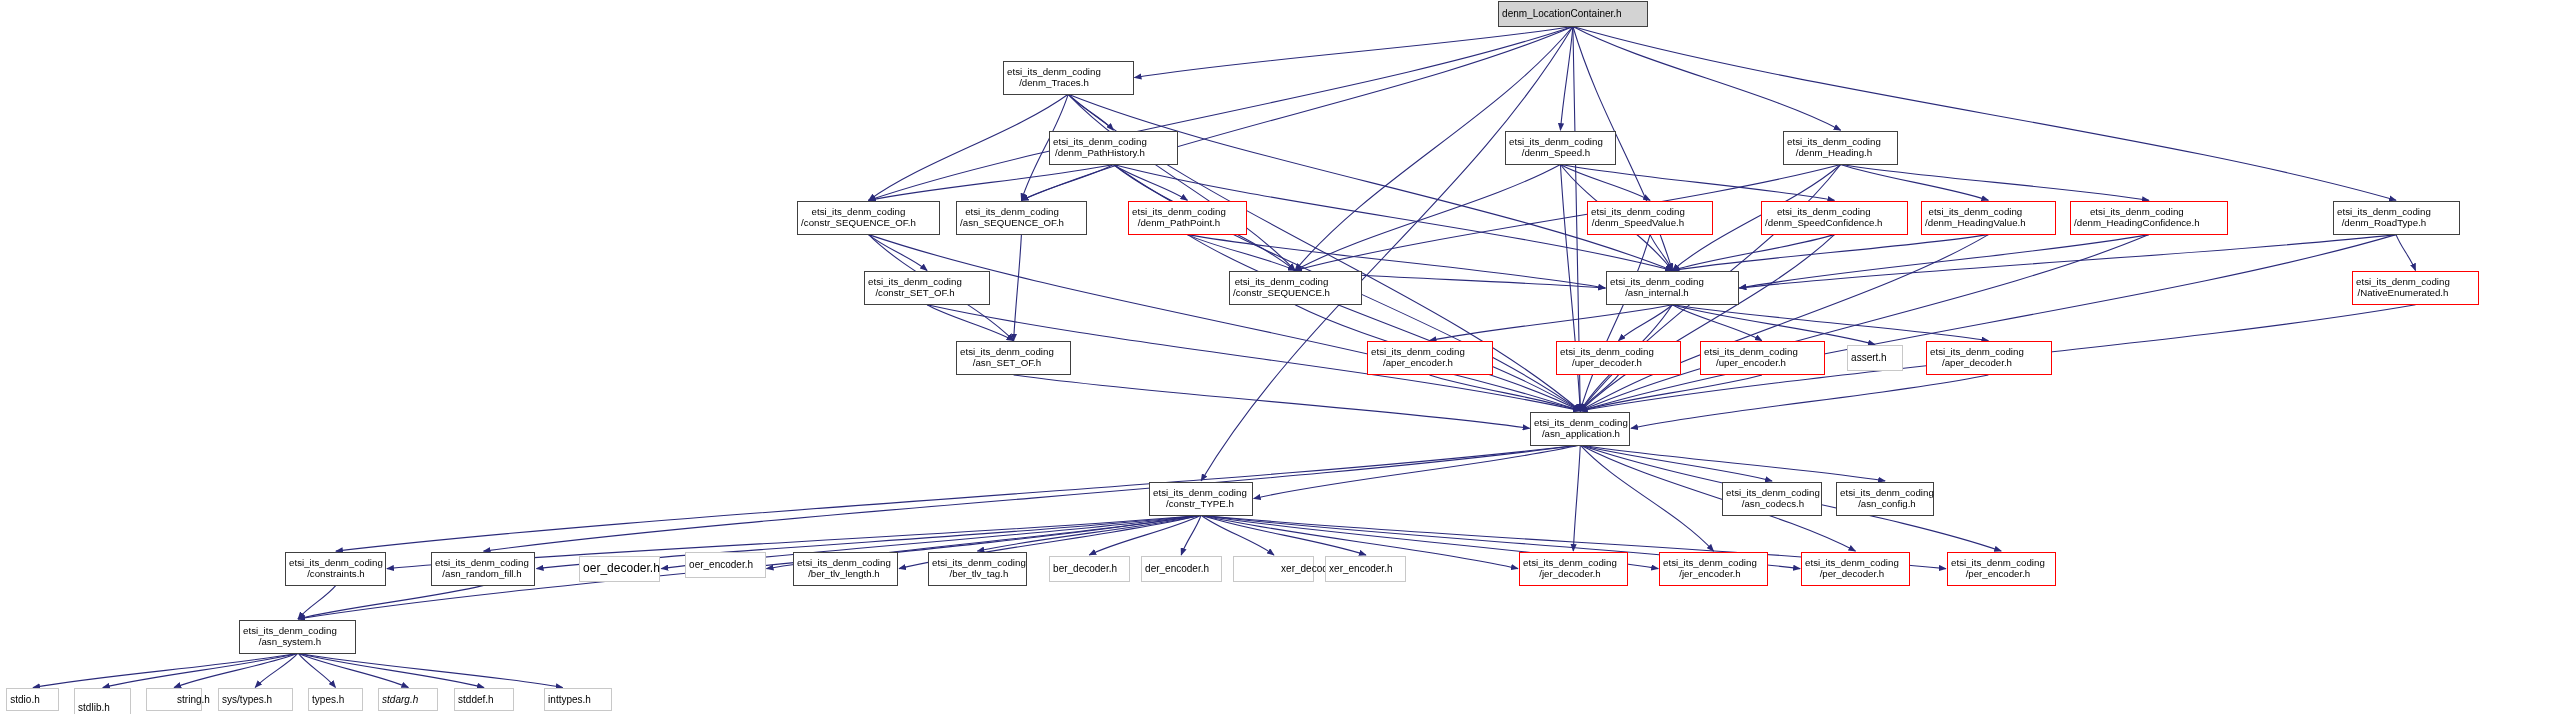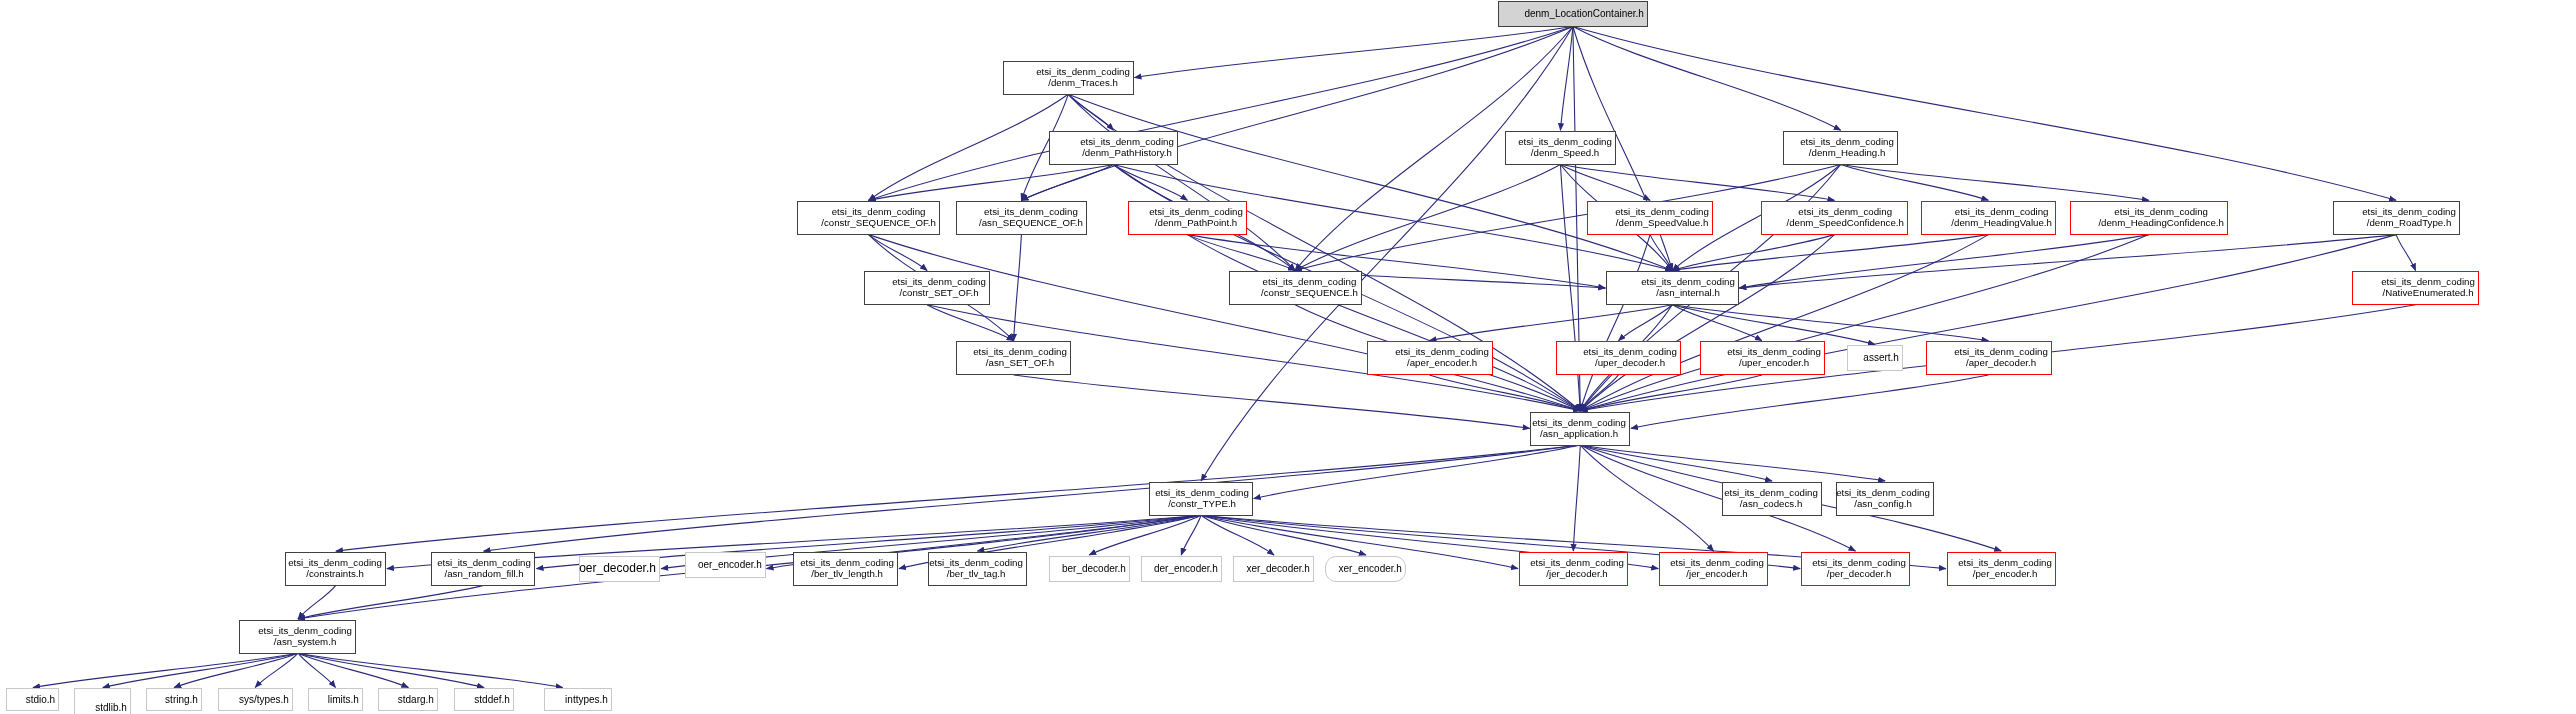--- a/index.html
+++ b/index.html
@@ -1,19 +1,19 @@
 <!DOCTYPE html>
 <html style="font-size:12.5px"><head>
 <meta charset="utf-8">
 <style>
   html,body{margin:0;padding:0;background:#ffffff;}
   body{font-family:"Liberation Sans","DejaVu Sans",sans-serif;}
   #graph{position:relative;width:2576px;height:714px;background:#ffffff;overflow:hidden;}
   #edges{position:absolute;left:0;top:0;width:2576px;height:714px;pointer-events:none;}
-  .node{position:absolute;box-sizing:border-box;display:flex;align-items:center;justify-content:flex-end;
+  .node{position:absolute;box-sizing:border-box;display:flex;align-items:center;justify-content:flex-start;
         text-align:center;background:#ffffff;line-height:1.12;white-space:pre;}
   .node .lbl{display:block;padding:0 3.1px;}
   .n-dark{border:1.2px solid #404040;color:#000000;}
   .n-red{border:1.2px solid #ff0000;color:#000000;}
   .n-light{border:1.1px solid #c8c8c8;color:#000000;}
   .n-root{border:1.2px solid #404040;background:#d3d3d3;color:#000000;}
 </style>
 </head>
 <body>
 
@@ -186,34 +186,34 @@
 /asn_random_fill.h</span></div>
       <div class="node n-light" style="left: 579px; top: 556px; width: 81px; height: 26px; font-size: 12px;"><span class="lbl">oer_decoder.h</span></div>
       <div class="node n-light" style="left: 685px; top: 552px; width: 81px; height: 26px; font-size: 10px;"><span class="lbl">oer_encoder.h</span></div>
       <div class="node n-dark" style="left: 793px; top: 552px; width: 105px; height: 34px; font-size: 9.7px;"><span class="lbl">etsi_its_denm_coding
 /ber_tlv_length.h</span></div>
       <div class="node n-dark" style="left: 928px; top: 552px; width: 99px; height: 34px; font-size: 9.7px;"><span class="lbl">etsi_its_denm_coding
 /ber_tlv_tag.h</span></div>
       <div class="node n-light" style="left: 1049px; top: 556px; width: 81px; height: 26px; font-size: 10px;"><span class="lbl">ber_decoder.h</span></div>
       <div class="node n-light" style="left: 1141px; top: 556px; width: 81px; height: 26px; font-size: 10px;"><span class="lbl">der_encoder.h</span></div>
       <div class="node n-light" style="left: 1233px; top: 556px; width: 81px; height: 26px; font-size: 10px; padding-left: 44px;"><span class="lbl">xer_decoder.h</span></div>
-      <div class="node n-light" style="left: 1325px; top: 556px; width: 81px; height: 26px; font-size: 10px; border-radius: 11px;"><span class="lbl">xer_encoder.h</span></div>
+      <div class="node n-light" style="left: 1325px; top: 556px; width: 81px; height: 26px; font-size: 10px;"><span class="lbl">xer_encoder.h</span></div>
       <div class="node n-red" style="left: 1519px; top: 552px; width: 109px; height: 34px; font-size: 9.7px;"><span class="lbl">etsi_its_denm_coding
 /jer_decoder.h</span></div>
       <div class="node n-red" style="left: 1659px; top: 552px; width: 109px; height: 34px; font-size: 9.7px;"><span class="lbl">etsi_its_denm_coding
 /jer_encoder.h</span></div>
       <div class="node n-red" style="left: 1801px; top: 552px; width: 109px; height: 34px; font-size: 9.7px;"><span class="lbl">etsi_its_denm_coding
 /per_decoder.h</span></div>
       <div class="node n-red" style="left: 1947px; top: 552px; width: 109px; height: 34px; font-size: 9.7px;"><span class="lbl">etsi_its_denm_coding
 /per_encoder.h</span></div>
       <div class="node n-dark" style="left: 239px; top: 620px; width: 117px; height: 34px; font-size: 9.7px;"><span class="lbl">etsi_its_denm_coding
 /asn_system.h</span></div>
       <div class="node n-light" style="left: 6.2px; top: 688px; width: 53px; height: 23.4px; font-size: 10px;"><span class="lbl">stdio.h</span></div>
       <div class="node n-light" style="left: 74px; top: 688px; width: 57px; height: 39px; font-size: 10px;"><span class="lbl">stdlib.h</span></div>
       <div class="node n-light" style="left: 146px; top: 688px; width: 56px; height: 23.4px; font-size: 10px; padding-left: 27px;"><span class="lbl">string.h</span></div>
       <div class="node n-light" style="left: 218px; top: 688px; width: 75px; height: 23.4px; font-size: 10px;"><span class="lbl">sys/types.h</span></div>
-      <div class="node n-light" style="left: 308px; top: 688px; width: 55px; height: 23.4px; font-size: 10px;"><span class="lbl">limits.h</span></div>
-      <div class="node n-light" style="left: 378px; top: 688px; width: 60px; height: 23.4px; font-size: 10px;"><span class="lbl">stdarg.h</span></div>
+      <div class="node n-light" style="left: 308px; top: 688px; width: 55px; height: 23.4px; font-size: 10px;"><span class="lbl">types.h</span></div>
+      <div class="node n-light" style="left: 378px; top: 688px; width: 60px; height: 23.4px; font-size: 10px; font-style: italic;"><span class="lbl">stdarg.h</span></div>
       <div class="node n-light" style="left: 454px; top: 688px; width: 60px; height: 23.4px; font-size: 10px;"><span class="lbl">stddef.h</span></div>
       <div class="node n-light" style="left: 529px; top: 688px; width: 68px; height: 23.4px; font-size: 10px; margin-left: 15px;"><span class="lbl">inttypes.h</span></div>
     </div>
 </div>
 
 
 </body></html>

